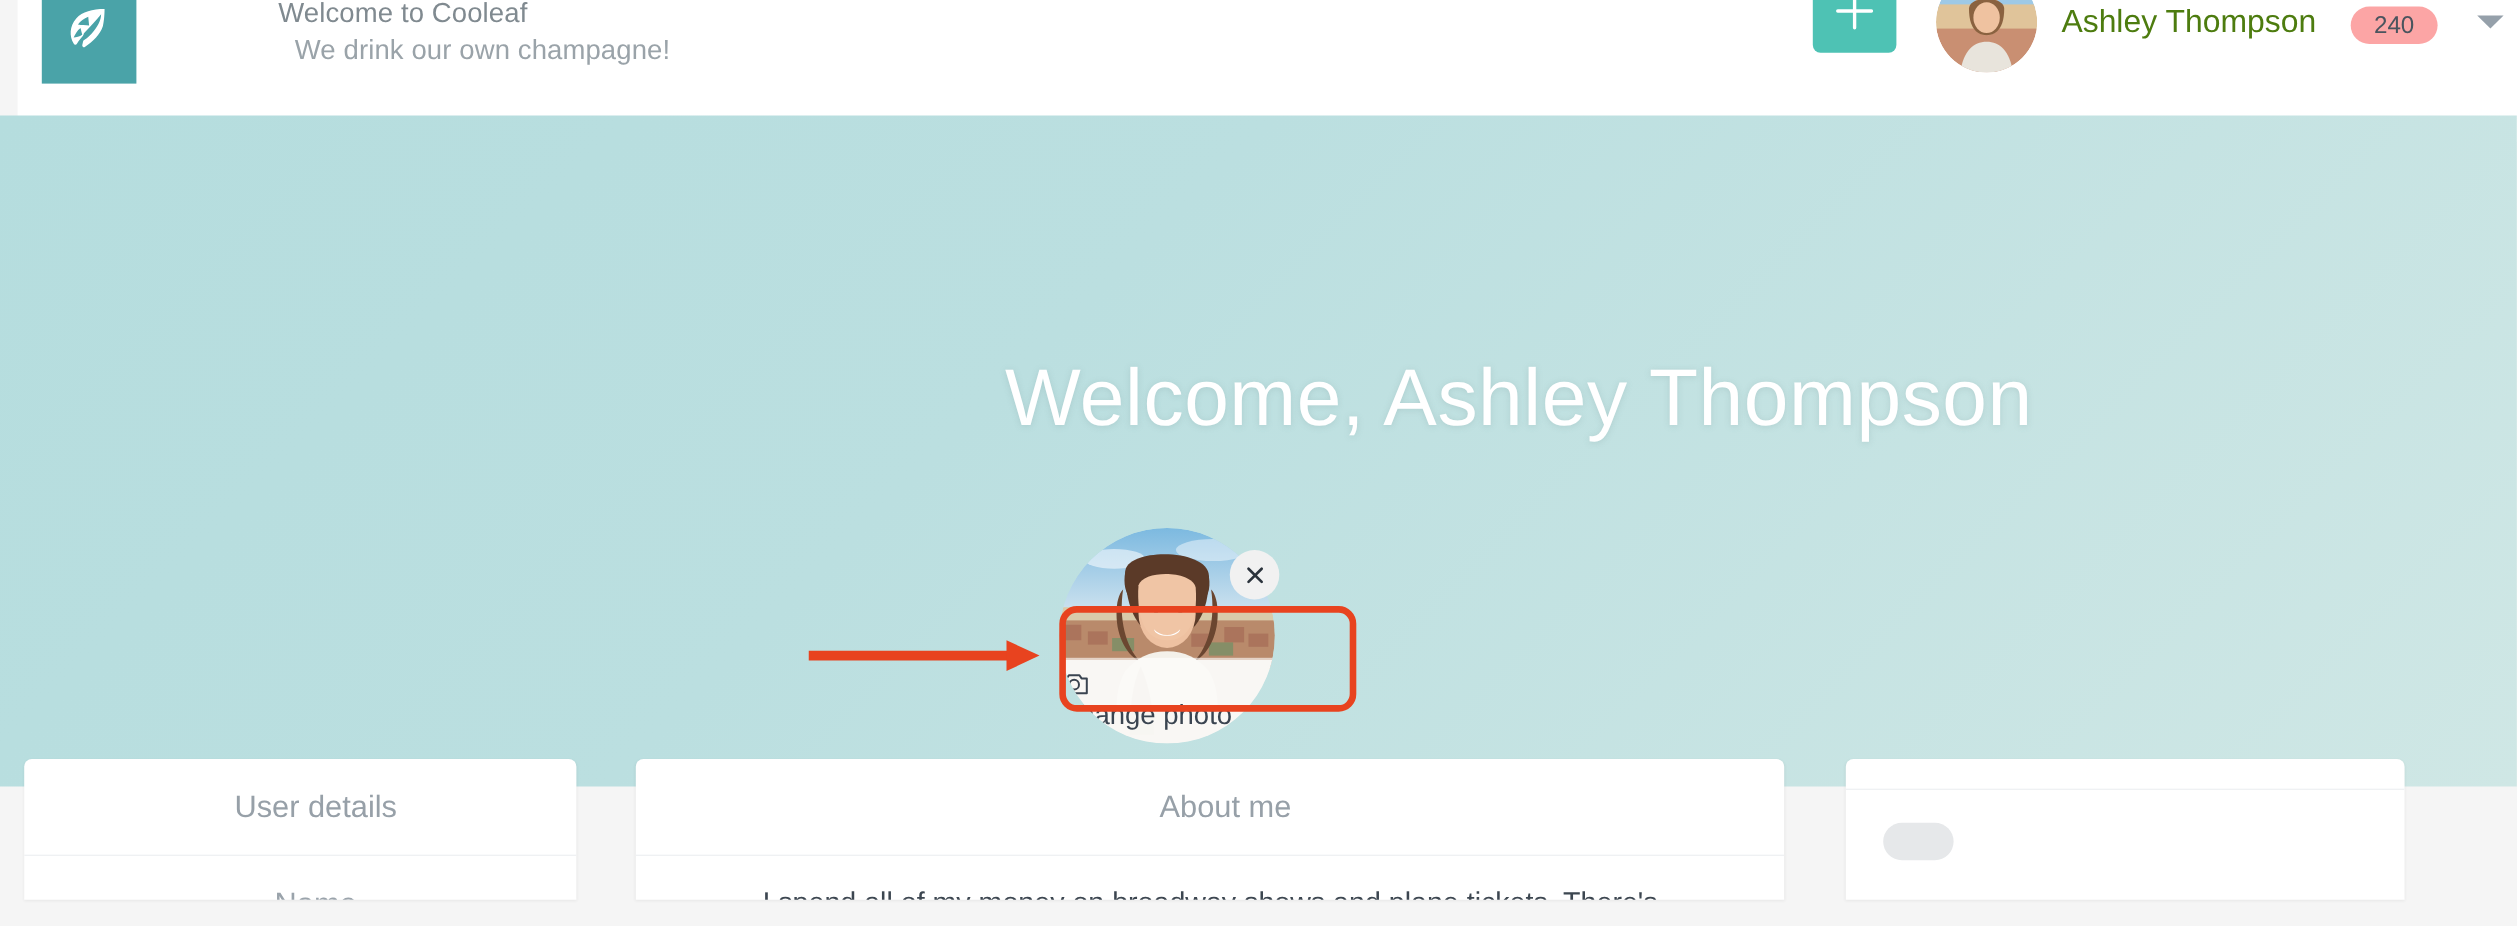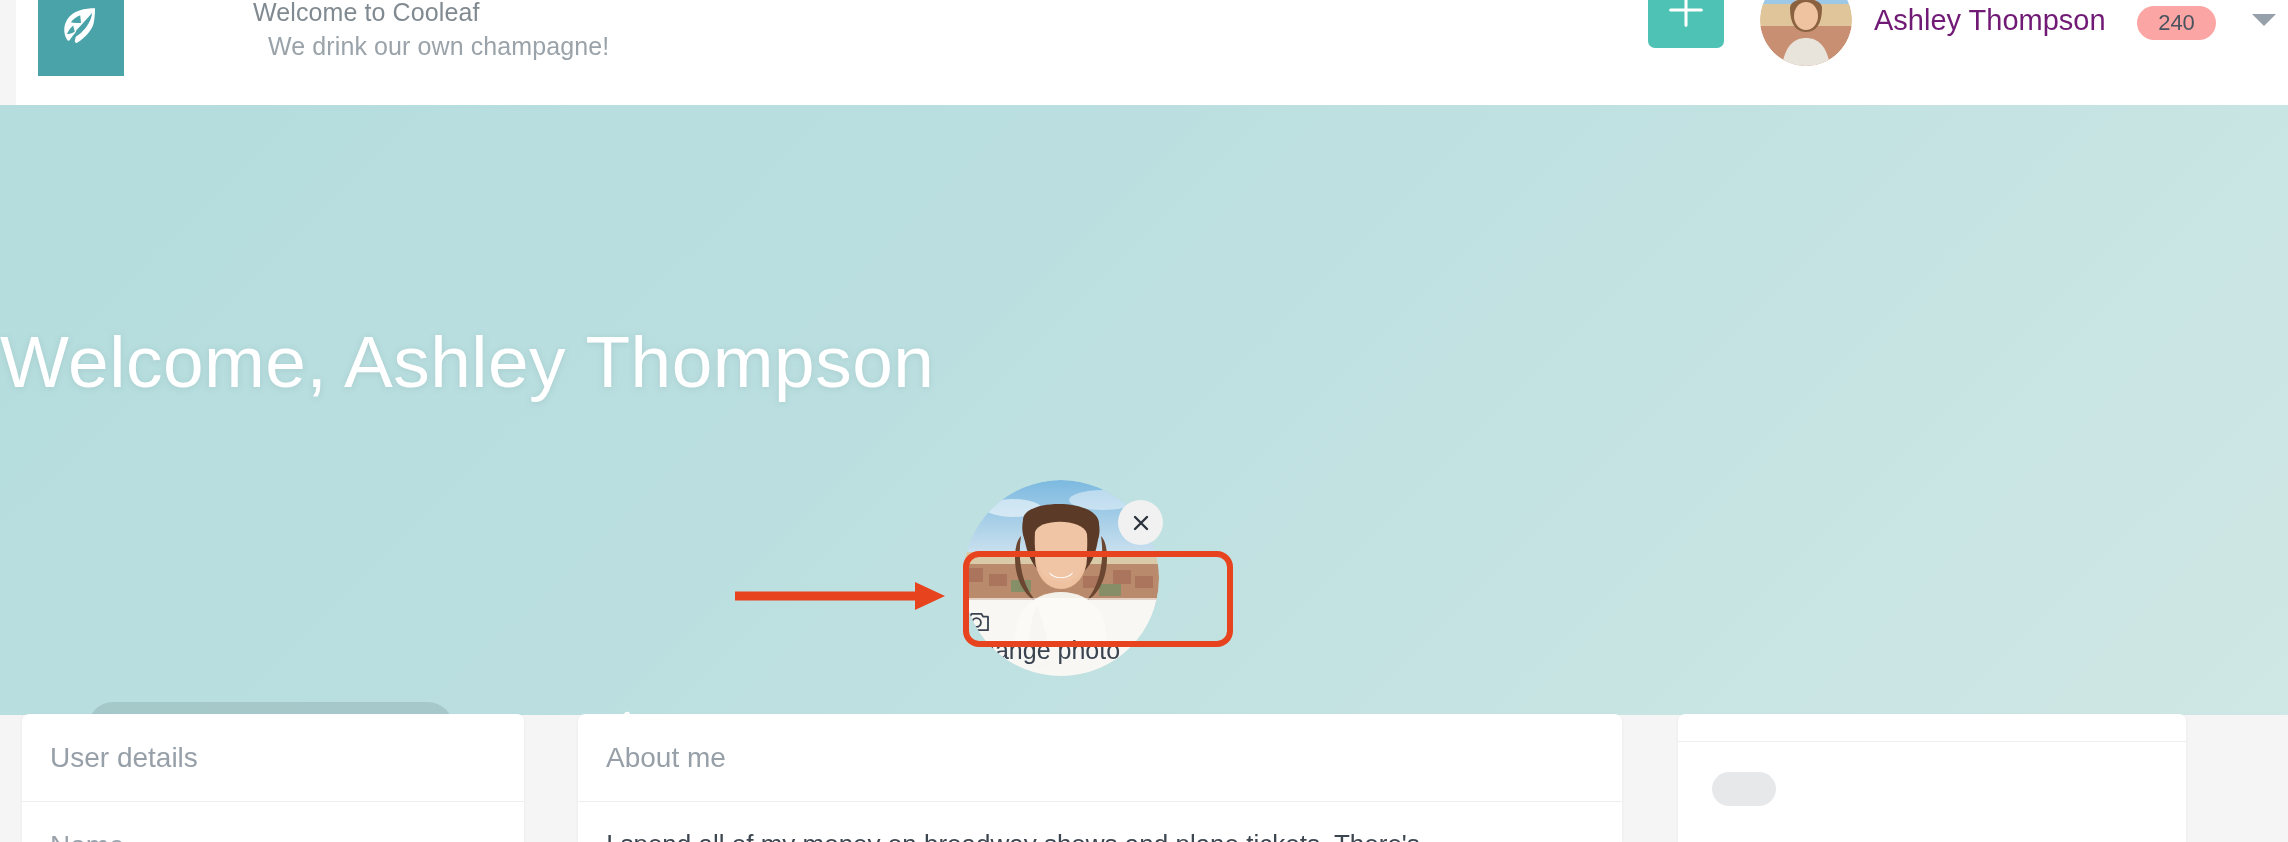--- a/index.html
+++ b/index.html
@@ -47,21 +47,21 @@
   }
   .plus-btn svg { width: 46px; height: 46px; }
 
   .hdr-avatar {
     position: absolute; left: 1744px; top: -26px;
     width: 92px; height: 92px; border-radius: 50%;
     overflow: hidden; cursor: pointer;
   }
   .hdr-username {
     position: absolute; left: 1858px; top: 4px;
-    font-size: 29px; color: #701a75; font-weight: 400;
+    font-size: 29px; color: #4d7c0f; font-weight: 400;
     white-space: nowrap;
   }
   .points-pill {
     position: absolute; left: 2121px; top: 6px;
     min-width: 79px; height: 34px; border-radius: 17px;
     background: #fca5a5;
     display: flex; align-items: center; justify-content: center;
     padding: 0 16px; cursor: pointer;
   }
   .points-pill span { font-size: 22px; color: #4a545e; }
@@ -74,21 +74,21 @@
   }
 
   
   .banner {
     position: absolute; top: 105px; left: 0;
     width: 2288px; height: 610px;
     background: linear-gradient(135deg, #b5ddde 0%, #bbdfe0 40%, #cfe7e5 100%);
   }
   .welcome-title {
     position: absolute; top: 215px; left: 0; width: 1848px;
-    text-align: left;
+    text-align: right;
     font-size: 73px; font-weight: 300; color: #ffffff;
     letter-spacing: .5px;
     text-shadow: 0 1px 6px rgba(120,150,150,.25);
     white-space: nowrap;
   }
 
   
   .avatar-wrap {
     position: absolute; left: 963px; top: 375px;
     width: 196px; height: 196px;
@@ -150,25 +150,26 @@
   }
   .anno-box {
     position: absolute; left: 963px; top: 551px;
     width: 270px; height: 96px;
     border: 6px solid #e8431f; border-radius: 16px;
     z-index: 20; pointer-events: none;
   }
 
   
   .card {
-    position: absolute; top: 714px;
+    position: absolute; top: 690px;
     background: #ffffff;
     border-radius: 7px 7px 0 0;
     box-shadow: 0 1px 3px rgba(0,0,0,.06);
     overflow: hidden;
+    text-align: center;
   }
   .card-user  { left: 22px;   width: 502px;  height: 128px; }
   .card-about { left: 578px;  width: 1044px; height: 128px; }
   .card-notif { left = 0; left: 1678px; width: 508px;  height: 128px; }
 
   .card-title {
     padding: 28px 0 0 28px;
     font-size: 28px; color: #97a0a8; font-weight: 400;
   }
   .card-divider {

